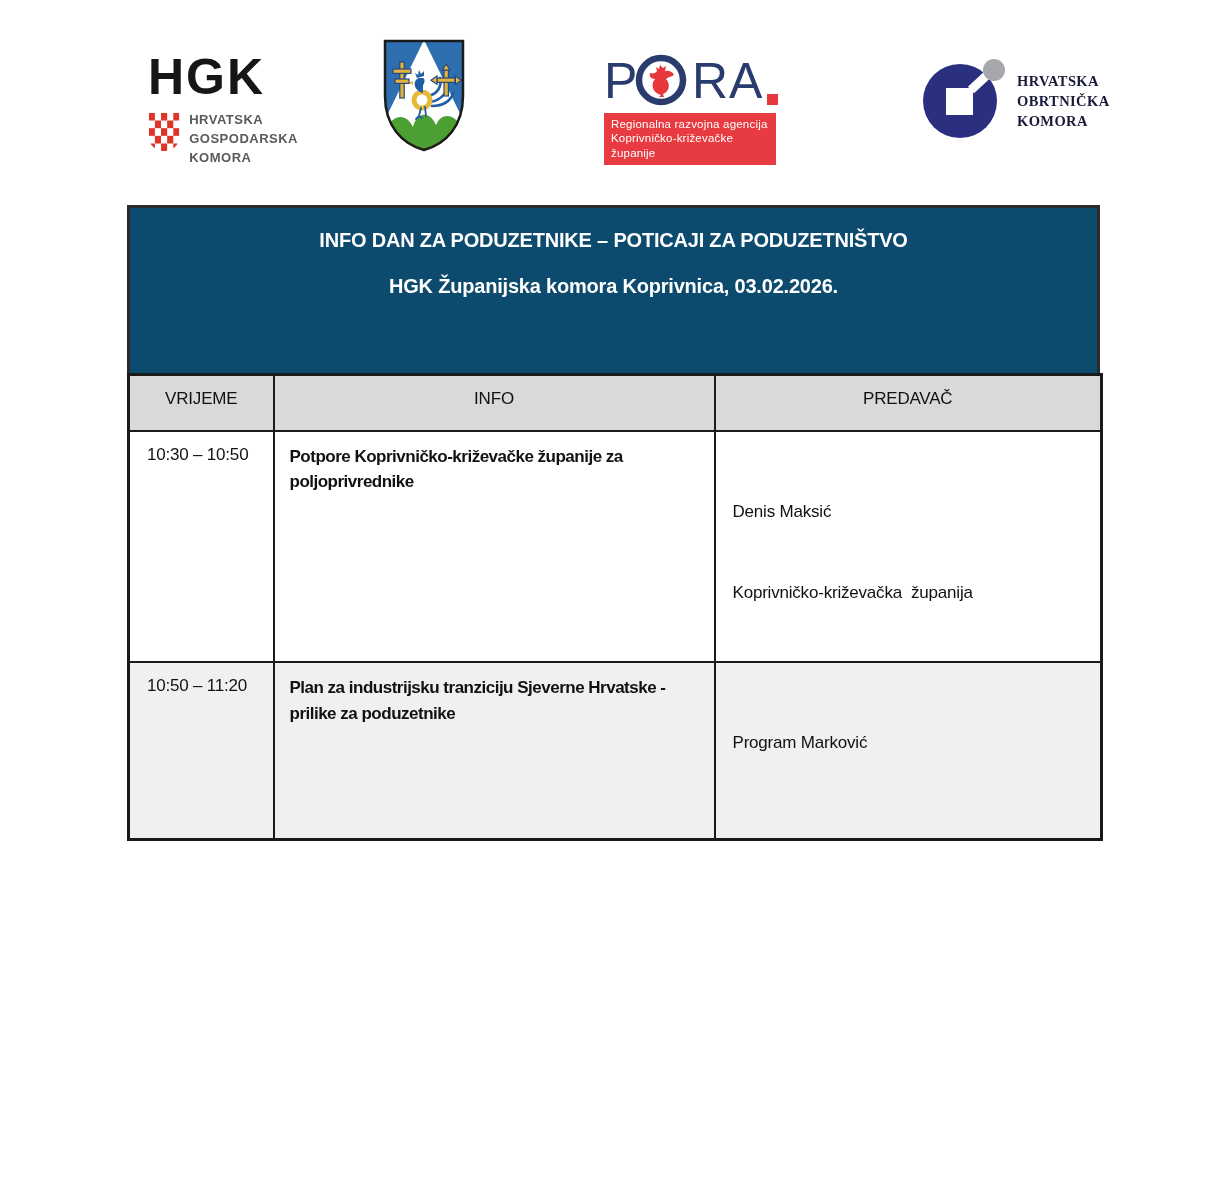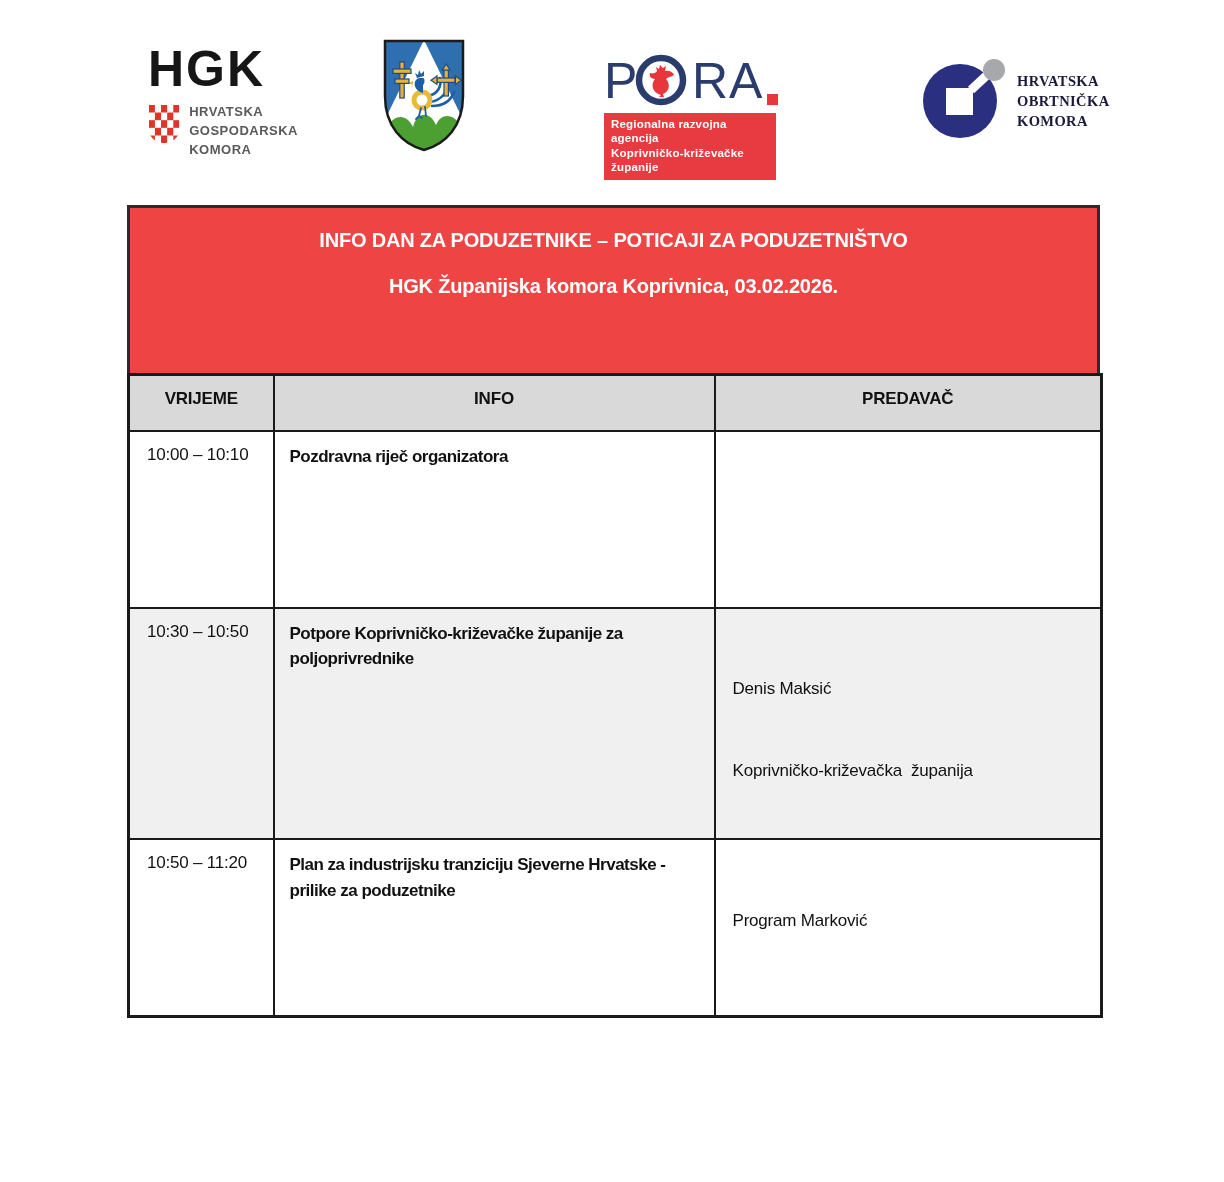--- a/index.html
+++ b/index.html
@@ -10,67 +10,67 @@
     color:#111;
     position:relative;
     overflow:hidden;
   }
 
   
   .logos { position:relative; height:205px; }
   .logo { position:absolute; }
 
   
-  .hgk { left:148px; top:44px; width:150px; }
+  .hgk { left:148px; top:52px; width:150px; }
   .hgk-acronym {
     font-size:50px; font-weight:700; letter-spacing:2px;
     color:#161616; line-height:1;
   }
   .hgk-bottom { display:flex; align-items:flex-start; margin-top:4px; gap:9px; }
   .hgk-lines { font-size:13px; font-weight:700; color:#5a5a5a; letter-spacing:0.5px; line-height:1.45; padding-top:5px; }
 
   
   .coat { left:380px; top:36px; }
 
   
   .pora { left:604px; top:50px; width:178px; }
   .pora-banner {
-    background:#E83B41; color:#fff; font-weight:700; font-size:11.5px;
+    background:#E83B41; color:#fff; font-weight:400; font-size:11.5px;
     line-height:1.25; padding:4px 6px 5px 7px; letter-spacing:0.2px;
     width:172px; margin-top:1px; text-align:left;
   }
 
   
   .hok { left:920px; top:55px; display:flex; align-items:center; gap:9px; }
   .hok-lines {
     font-family:"Liberation Serif", serif; font-weight:700;
     font-size:14.5px; color:#19193a; letter-spacing:0.4px; line-height:1.4;
     padding-top:6px;
   }
 
   
   .doc { width:973px; margin-left:127px; }
   .banner {
-    background:#ef4444; border:3px solid #2b2b2b; border-bottom:none;
+    background:#0c4a6e; border:3px solid #2b2b2b; border-bottom:none;
     height:168px; color:#fff; text-align:center;
     padding-top:9px;
   }
   .banner div { font-size:20px; font-weight:700; line-height:46px; letter-spacing:-0.2px; }
 
   
   table.program {
     width:973px; border-collapse:collapse; table-layout:fixed;
     border:3px solid #1a1a1a;
   }
   col.c-time { width:145px; }
   col.c-topic { width:441px; }
   col.c-speaker { width:387px; }
   th, td { border:2px solid #1a1a1a; vertical-align:top; }
   thead th {
-    background:#D9D9D9; font-size:17px; font-weight:700;
+    background:#D9D9D9; font-size:17px; font-weight:400;
     text-align:center; padding:13px 4px 0 4px; height:56px;
     letter-spacing:-0.2px;
   }
   tbody tr:nth-child(even) td { background:#F0F0F0; }
   td.time { font-size:17px; padding:13px 4px 0 17px; letter-spacing:-0.2px; }
   td.topic {
     font-size:17px; font-weight:700; letter-spacing:-0.5px;
     padding:12px 8px 0 15px; line-height:1.5; white-space:pre-wrap;
   }
   td.speaker {
@@ -208,28 +208,20 @@
         <col class="c-speaker">
       </colgroup>
     <thead>
       <tr>
         <th>VRIJEME</th>
         <th>INFO</th>
         <th>PREDAVAČ</th>
       </tr>
     </thead>
     <tbody>
-      <tr class="r1">
-        <td class="time">10:00 – 10:10</td>
-        <td class="topic">Pozdravna riječ organizatora</td>
-        <td class="speaker">
-          <div></div>
-          <div></div>
-        </td>
-      </tr>
       <tr class="r3">
         <td class="time">10:30 – 10:50</td>
         <td class="topic">Potpore Koprivničko-križevačke županije za poljoprivrednike</td>
         <td class="speaker">
           <div>Denis Maksić</div>
           <div>Koprivničko-križevačka  županija</div>
         </td>
       </tr>
       <tr class="r4">
         <td class="time">10:50 – 11:20</td>

